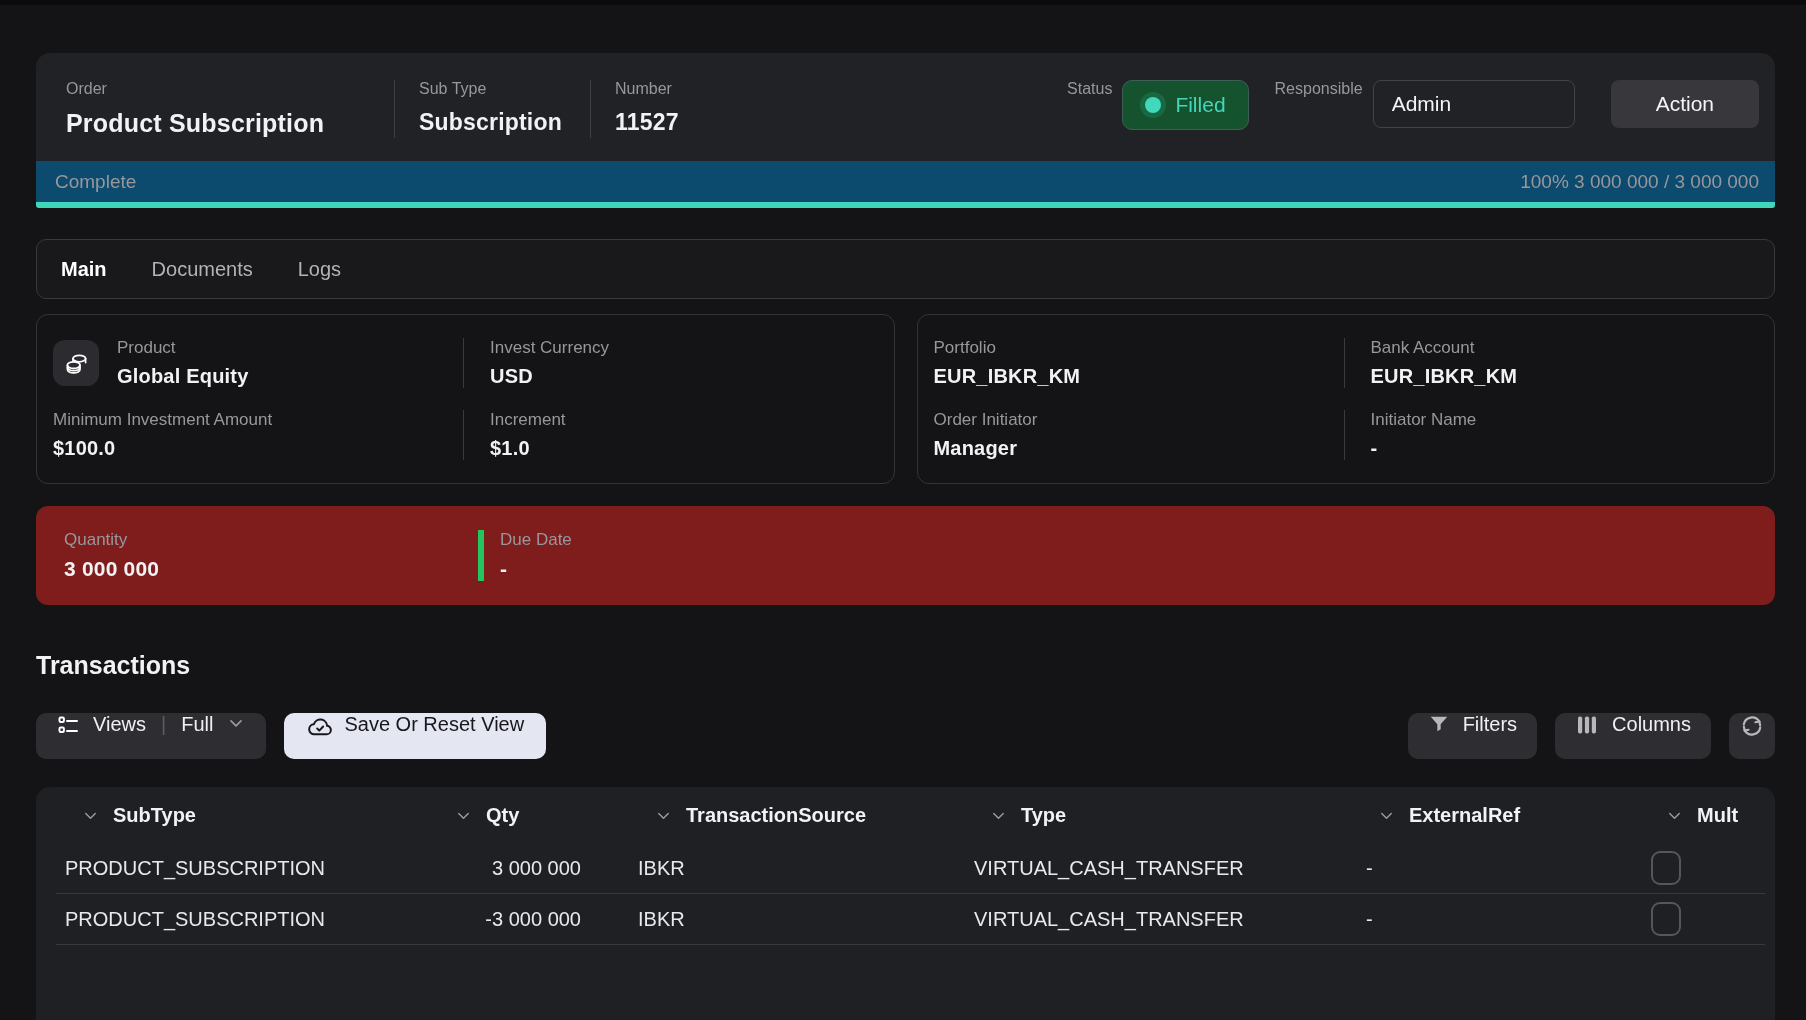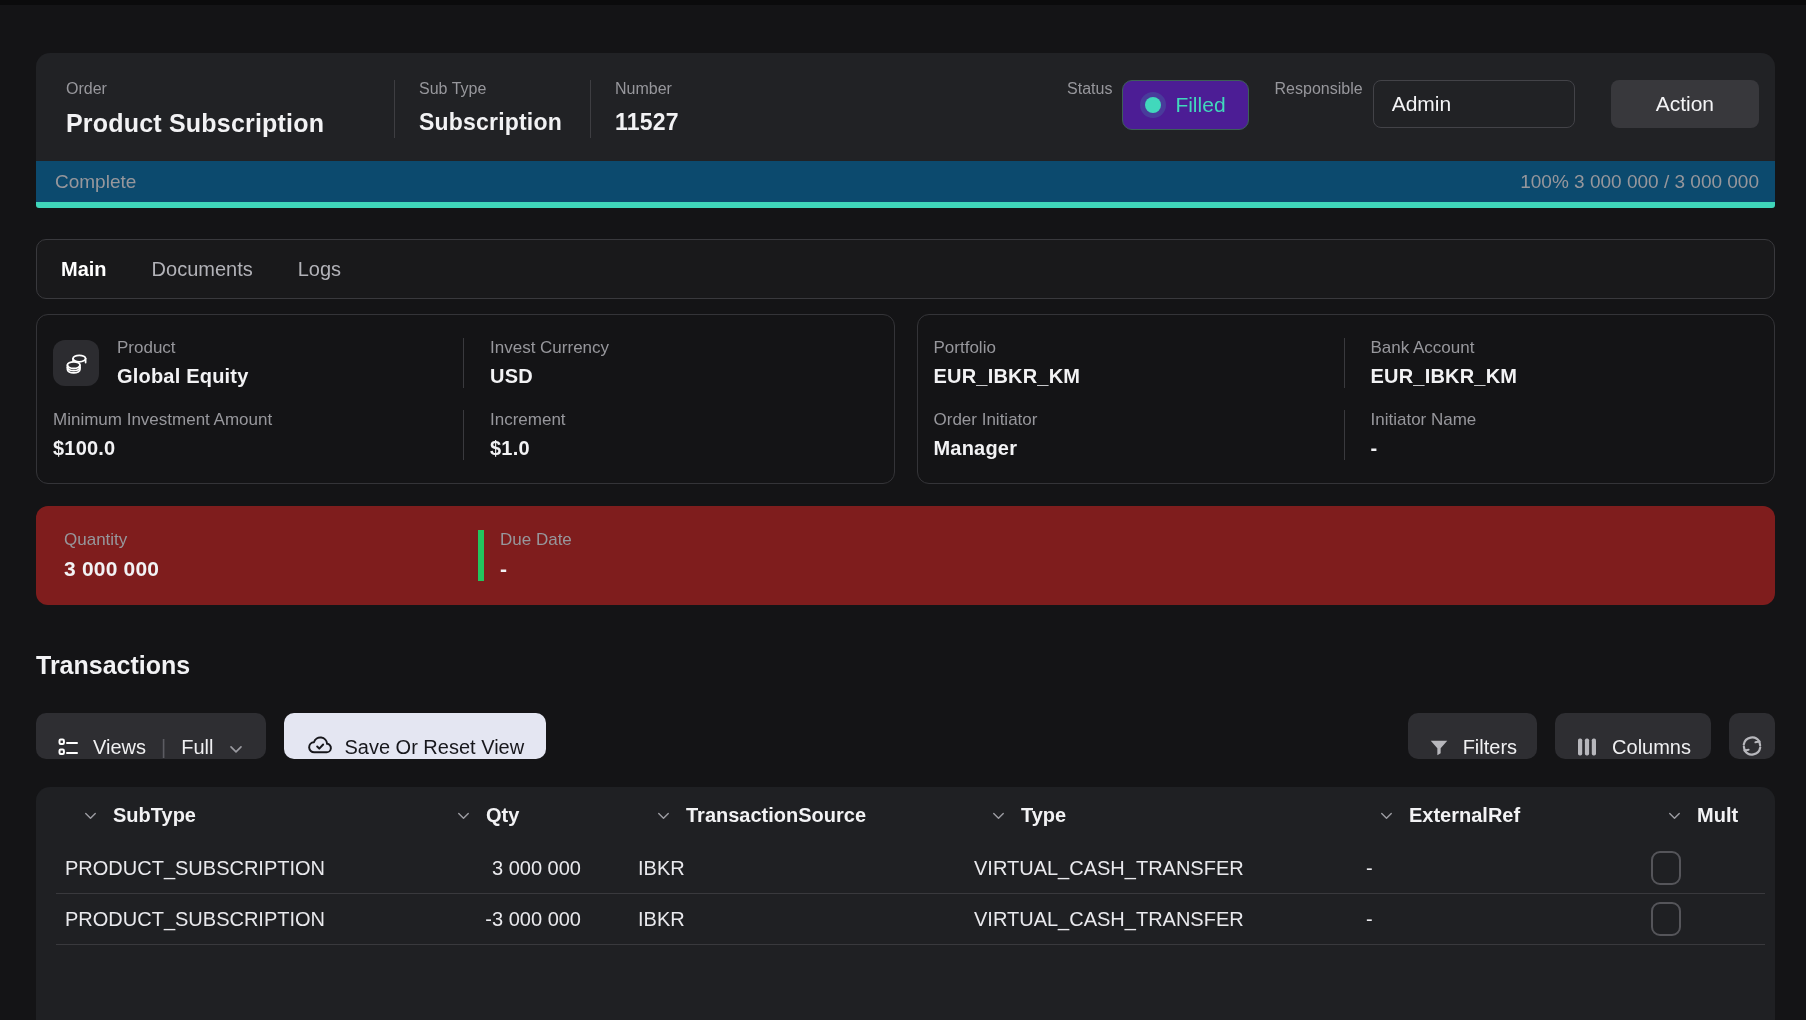--- a/index.html
+++ b/index.html
@@ -18,21 +18,21 @@
   .hfields{display:flex}
   .hfield{padding:0 28px 0 24px;border-left:1px solid #3e3e42}
   .hfield:first-child{border-left:none;padding-left:0;min-width:300px}
   .hlabel{font-size:16px;color:#97979c;margin-bottom:11px;white-space:nowrap}
   .hvalue{font-size:25px;font-weight:700;letter-spacing:.2px;white-space:nowrap}
   .hfield.sm .hvalue{font-size:23px}
   .hright{display:flex;gap:26px;align-items:flex-start}
   .hcol{display:flex;gap:10px}
   .spacer-label{height:19px}
   .status-badge{display:inline-flex;align-items:center;gap:14px;height:48px;padding:0 22px;
-    border-radius:10px;border:1px solid #3d5f57;background:#4c1d95;color:#41d8bc;font-size:21px;cursor:default}
+    border-radius:10px;border:1px solid #3d5f57;background:#14532d;color:#41d8bc;font-size:21px;cursor:default}
   .status-dot{width:16px;height:16px;border-radius:50%;background:#41d8bc;box-shadow:0 0 0 5px rgba(65,216,188,.16)}
   .responsible-box{height:46px;min-width:164px;border:1px solid #434348;border-radius:8px;
     background:transparent;padding:0 18px;font-size:21px;display:flex;align-items:center;color:#f4f4f6}
   .action-btn{height:48px;padding:0 45px;background:#38383c;border:none;border-radius:8px;
     font-size:21px;color:#f4f4f6;font-family:inherit;cursor:pointer}
   .progress-row{background:#0c4a6e;height:41px;display:flex;align-items:center;justify-content:space-between;
     padding:0 16px 0 19px;font-size:19px;color:#97979c}
   .progress-track{height:6px;background:#1d3a35}
   .progress-fill{height:6px;background:#3fd6ba;width:0}
 
@@ -56,21 +56,21 @@
   
   .quantity-card{margin-top:22px;background:#7f1d1d;border-radius:12px;padding:24px 28px;
     display:grid;grid-template-columns:414px 1fr}
   .quantity-card .col2{padding-left:16px;border-left:6px solid #22c55e}
   .quantity-card .cell-value{font-size:21px}
 
   
   .section-title{margin-top:46px;font-size:25px;font-weight:700}
   .toolbar{margin-top:33px;display:flex;align-items:center;gap:18px}
   .btn{height:46px;border-radius:10px;background:#2e2e32;border:none;display:inline-flex;
-    align-items:flex-end;gap:13px;padding:0 20px;font-size:20px;color:#f0f0f2;font-family:inherit;cursor:pointer;white-space:nowrap}
+    align-items:flex-start;gap:13px;padding:0 20px;font-size:20px;color:#f0f0f2;font-family:inherit;cursor:pointer;white-space:nowrap}
   .btn .pipe{color:#5c5c62;margin:0 2px}
   .btn-save{background:#e4e6f2;color:#17171c;padding:0 22px;gap:10px}
   .toolbar-spacer{flex:1}
   .btn-icon-only{width:46px;justify-content:center;padding:0}
 
   
   .table-card{margin-top:28px;background:#1f2023;border-radius:14px 14px 0 0;height:240px;
     overflow:hidden;padding:0 10px 0 20px}
   .t-grid{display:grid;grid-template-columns:375px 180px 335px 390px 290px 1fr;align-items:center}
   .thead{height:56px;font-weight:700;font-size:20px}

